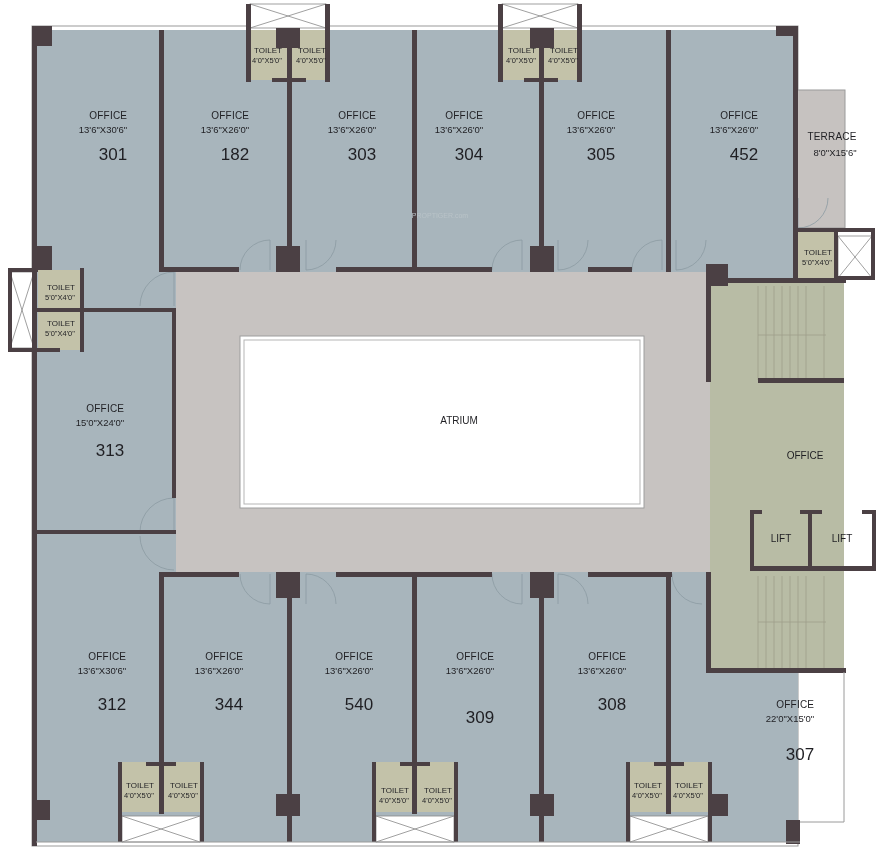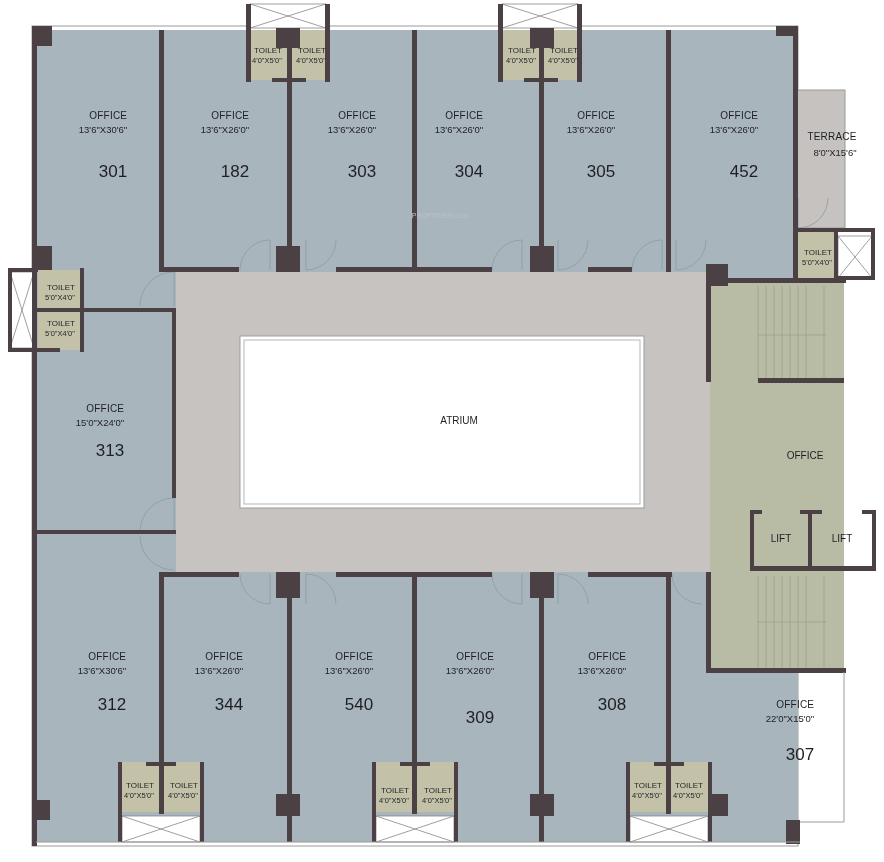--- a/index.html
+++ b/index.html
@@ -1,21 +1,21 @@
 <!DOCTYPE html>
 <html><head>
 <meta charset="utf-8">
 <style>
   html,body{margin:0;padding:0;background:#ffffff;}
   body{width:884px;height:862px;position:relative;overflow:hidden;font-family:"Liberation Sans",sans-serif;}
   #plan{position:absolute;left:0;top:0;width:884px;height:862px;}
   .lbl{position:absolute;transform:translate(-50%,0);text-align:right;color:#1f1f23;white-space:nowrap;line-height:1;}
   .room-title{font-size:10px;letter-spacing:0.2px;}
   .room-dim{font-size:9.5px;margin-top:4px;}
-  .room-num{font-size:17px;margin-top:28px;}
+  .room-num{font-size:17px;margin-top:11px;}
   .toilet-title{font-size:8px;}
   .toilet-dim{font-size:7.5px;margin-top:2px;}
   .small{font-size:10px;}
   .wm{position:absolute;font-size:7px;color:#b9c3c8;transform:translate(-50%,0);}
 </style>
 </head>
 <body>
 
 <svg id="plan" viewBox="0 0 884 862" xmlns="http://www.w3.org/2000/svg">
 

